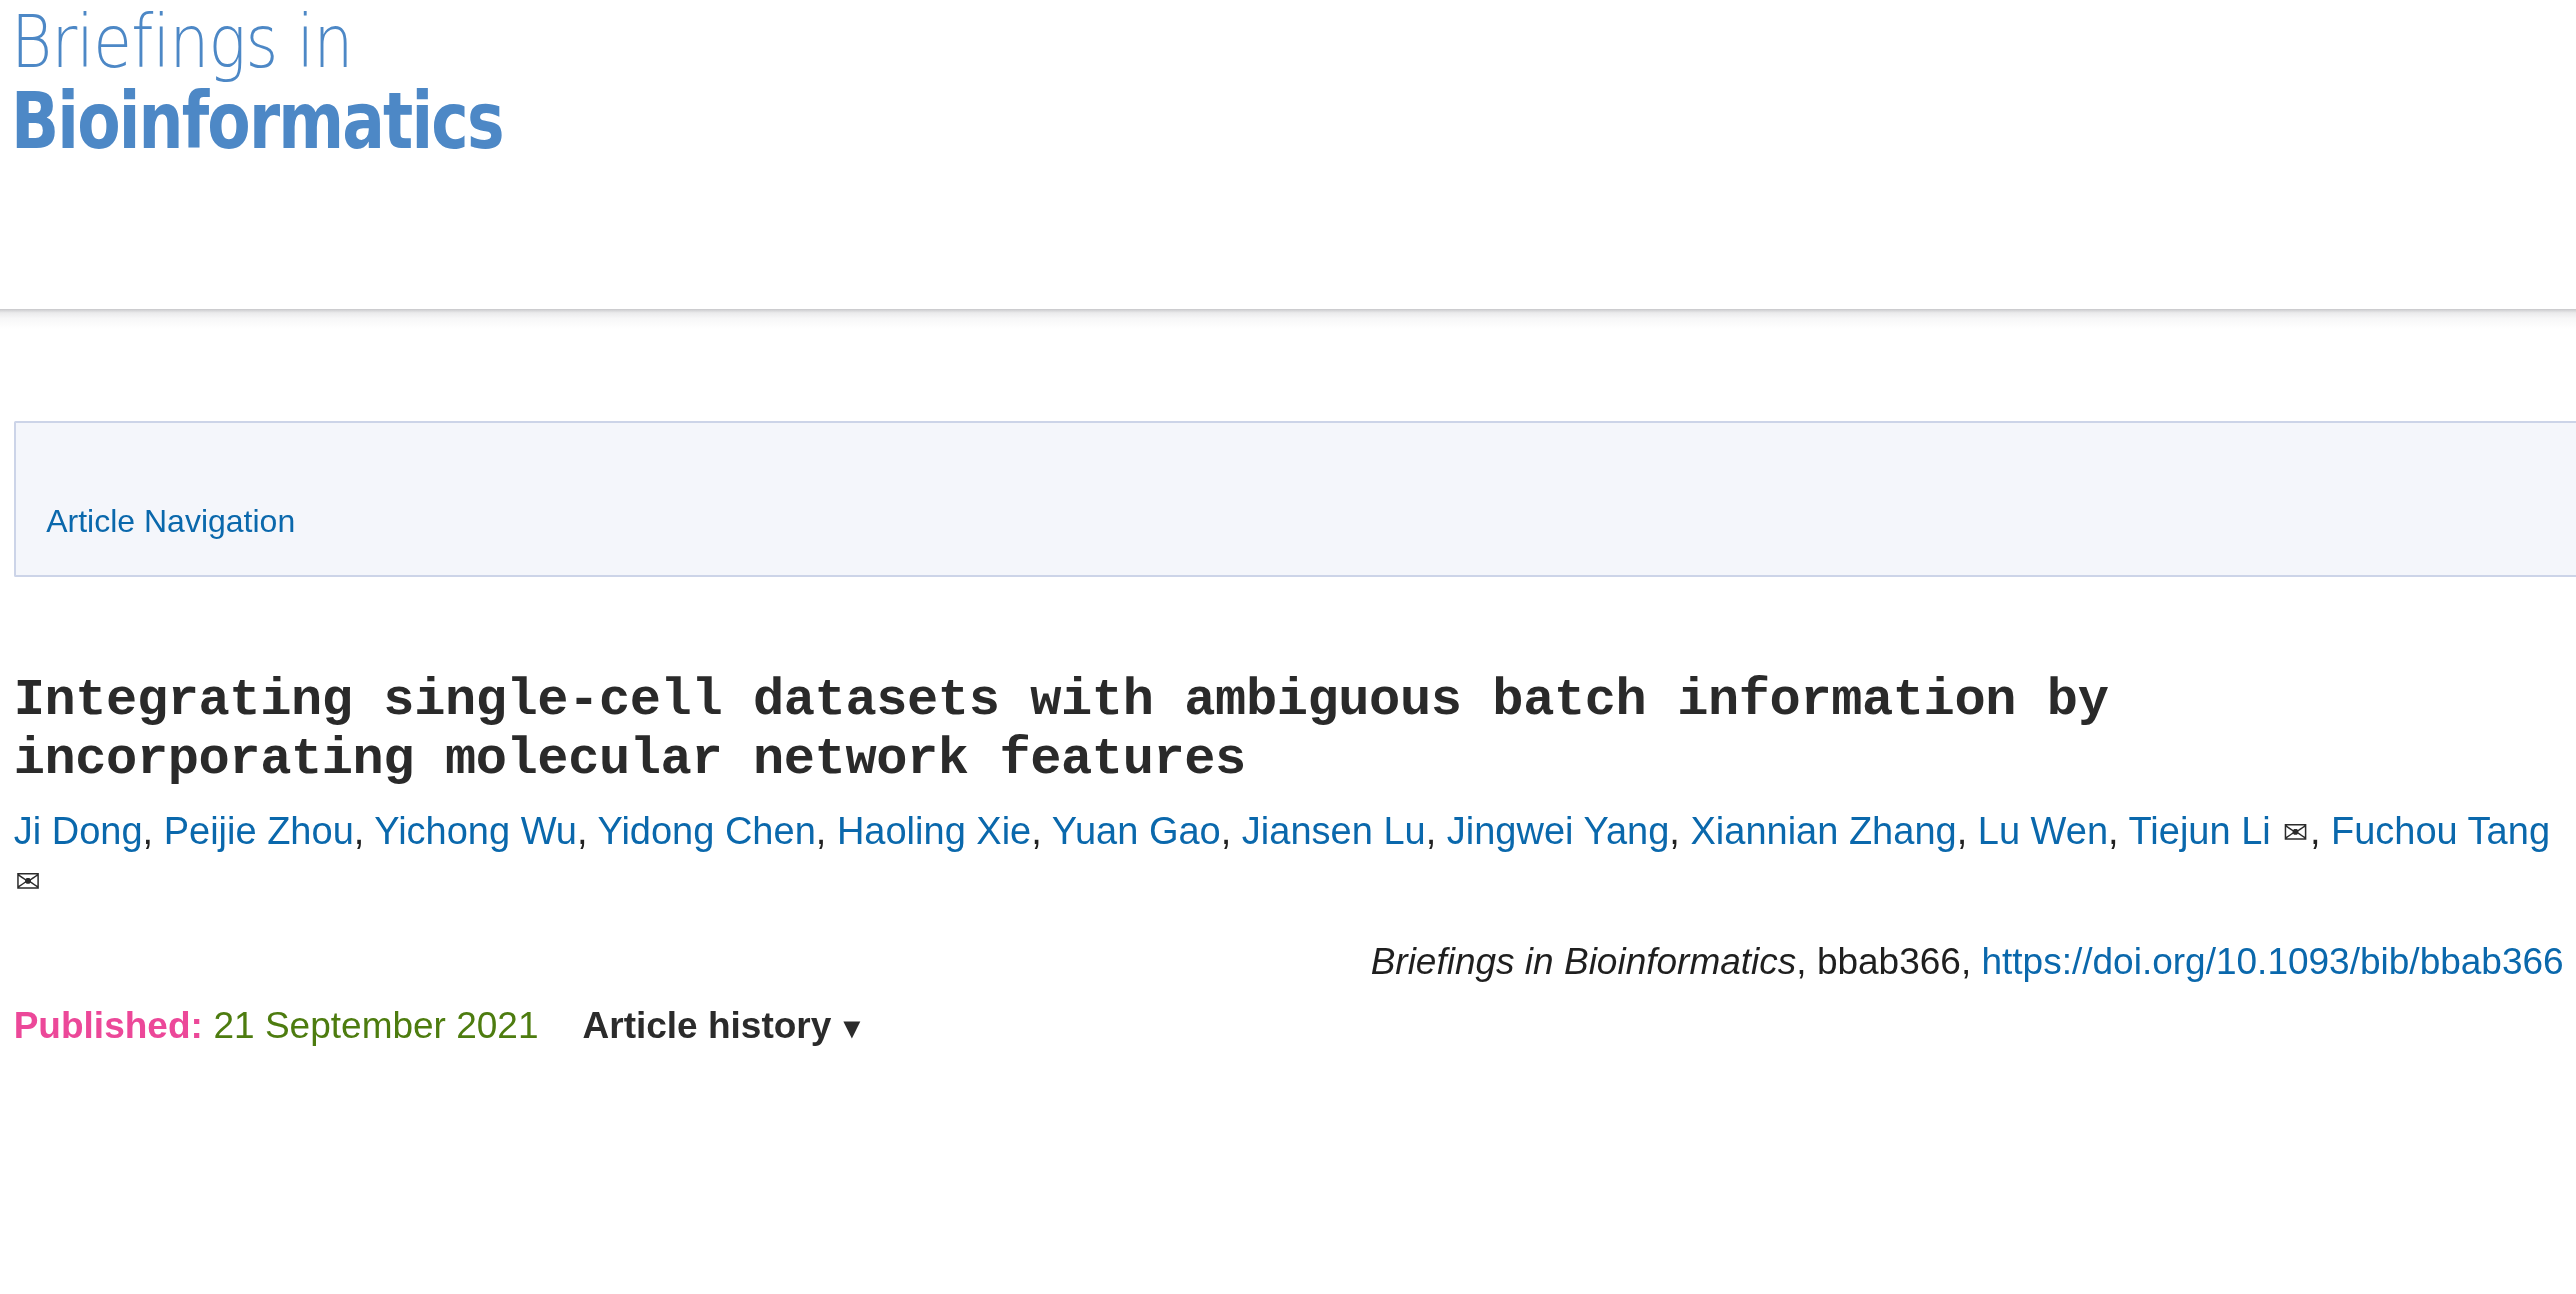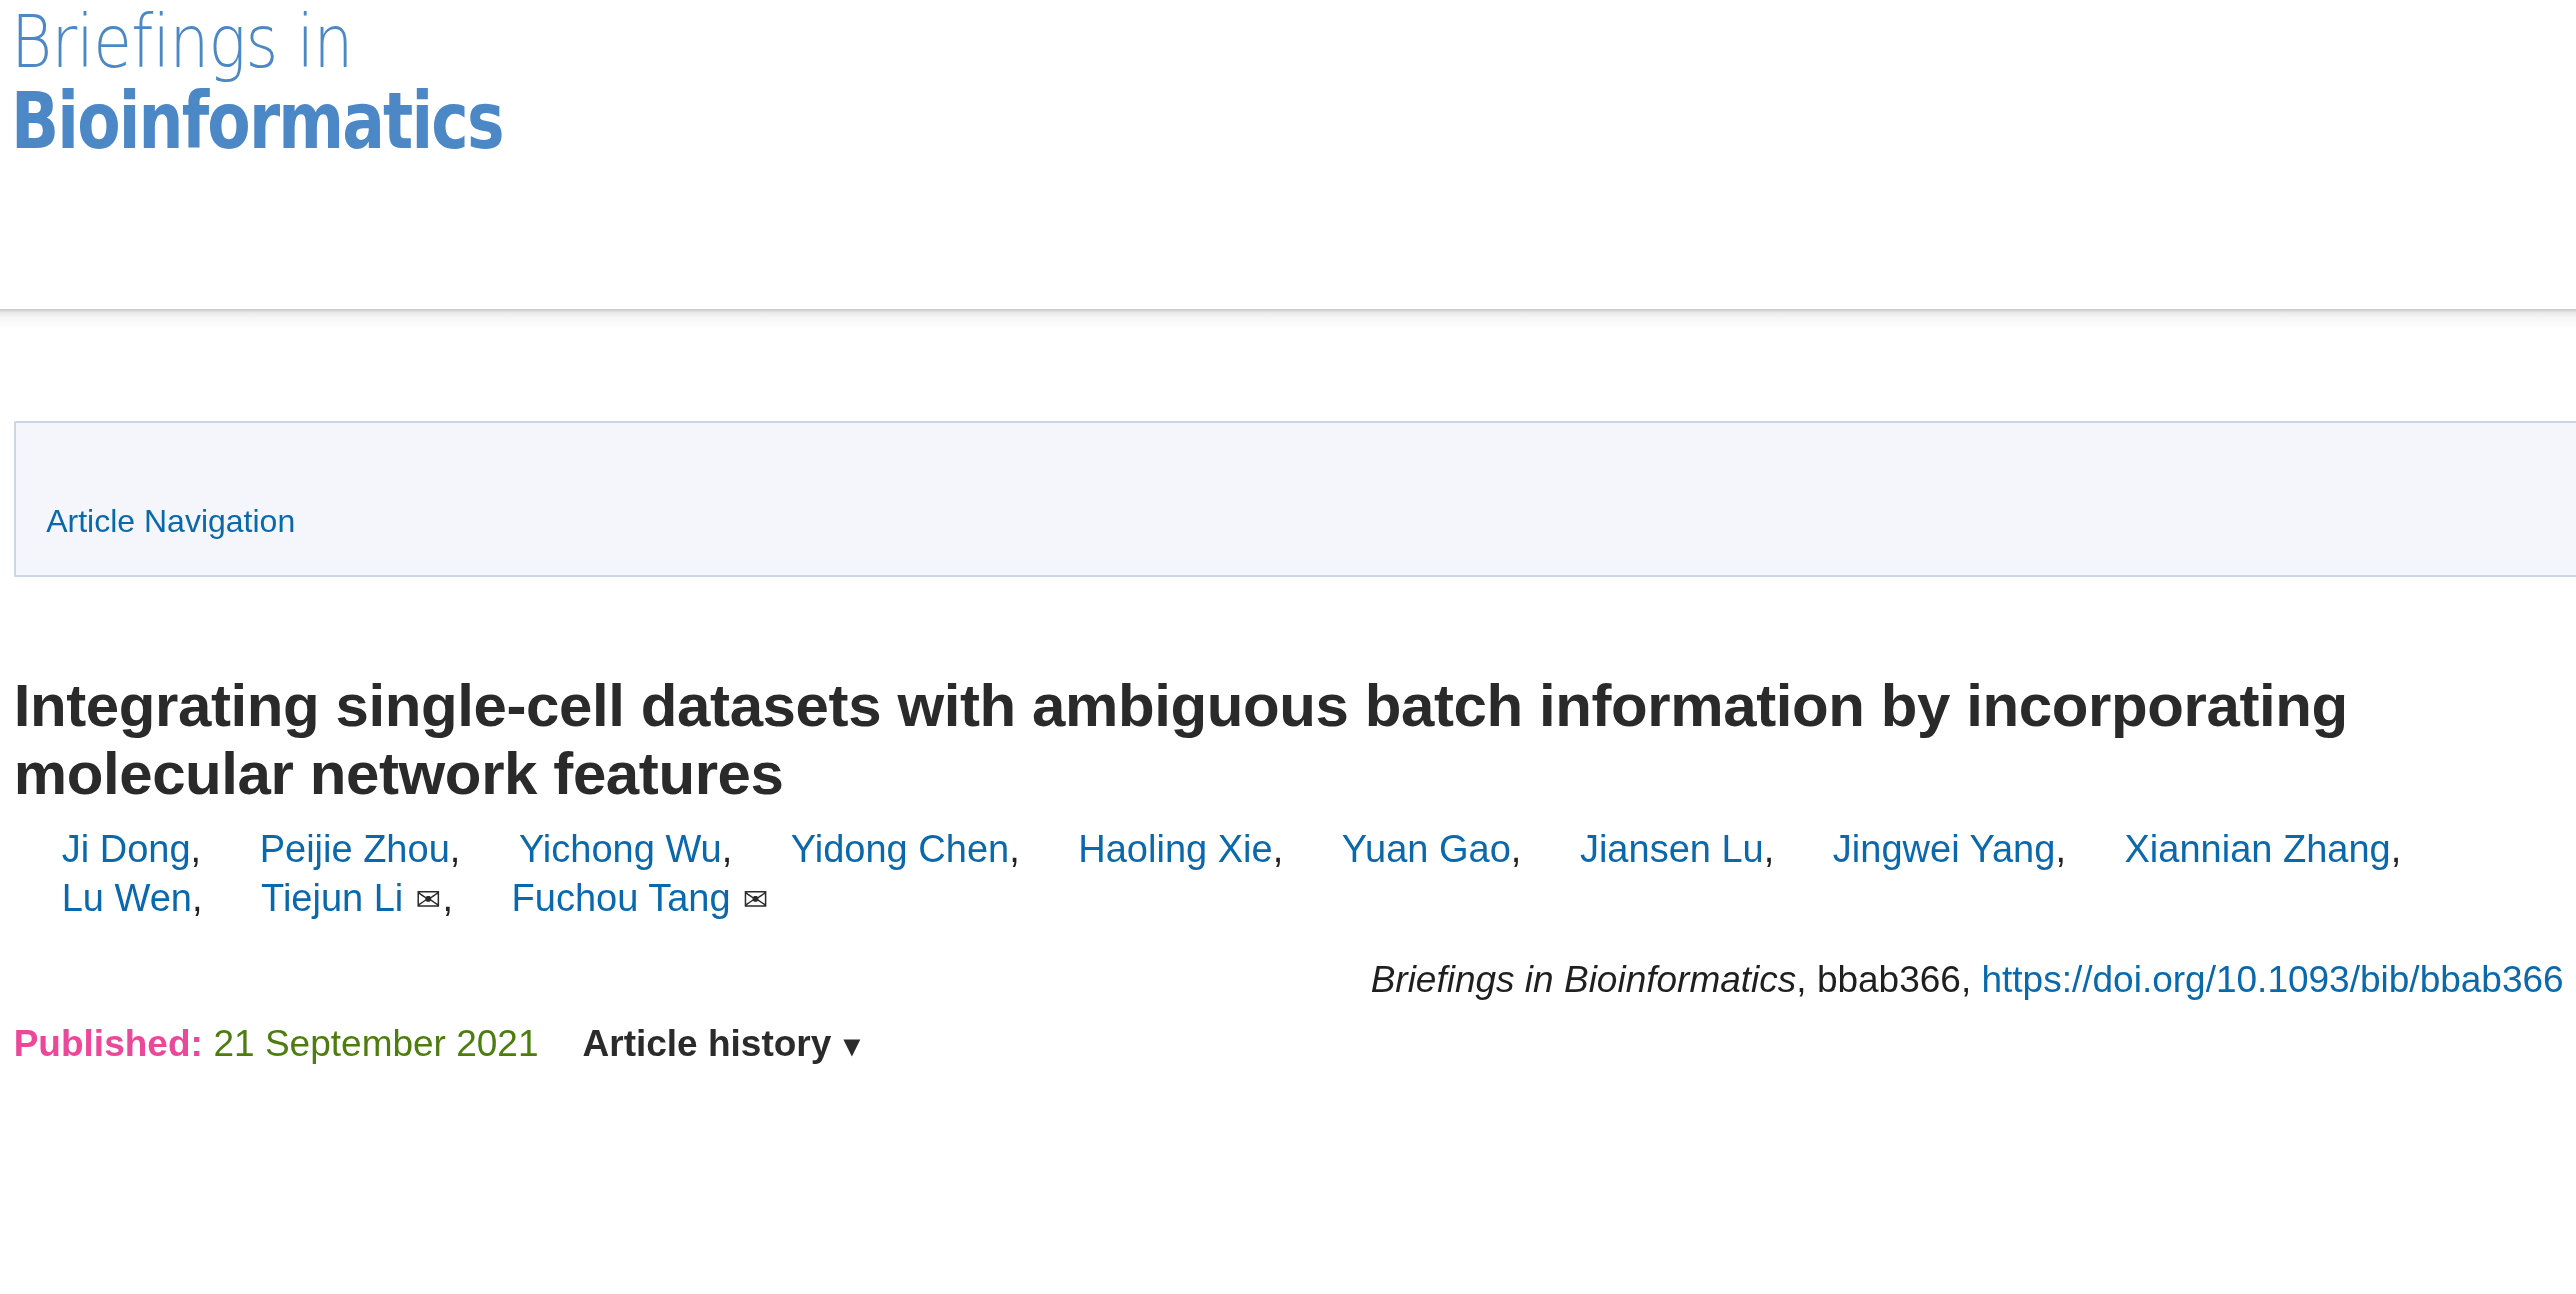--- a/index.html
+++ b/index.html
@@ -96,44 +96,43 @@
   
   .article-head {
     position: absolute;
     left: 13.7px;
     top: 672px;
     width: 2550px;
   }
 
   .article-title {
     margin: 0;
-    font-family: Liberation Sans, sans-serif;
-    font-weight: 700;
-    font-size: 60px;
+    font-family: Liberation Mono, monospace;
+    font-weight: 700;
+    font-size: 52px;
     line-height: 1.13;
     color: #2a2a2a;
     letter-spacing: -0.4px;
     max-width: 2436px;
   }
 
   .authors {
     margin: 0;
     padding-top: 17px;
     font-family: "Liberation Sans", sans-serif;
     font-size: 38px;
     line-height: 1.30;
     color: #0a68ac;
     max-width: 2565px;
   }
   .authors .author {
     color: #0a68ac;
     text-decoration: none;
     cursor: pointer;
     white-space: nowrap;
-    margin-left: 48px;
   }
   .authors .sep {
     color: #222222;
   }
   .envelope {
     display: inline-block;
     color: #2b2b2b;
     font-size: 30.5px;
     line-height: 1;
     vertical-align: 0.8px;

